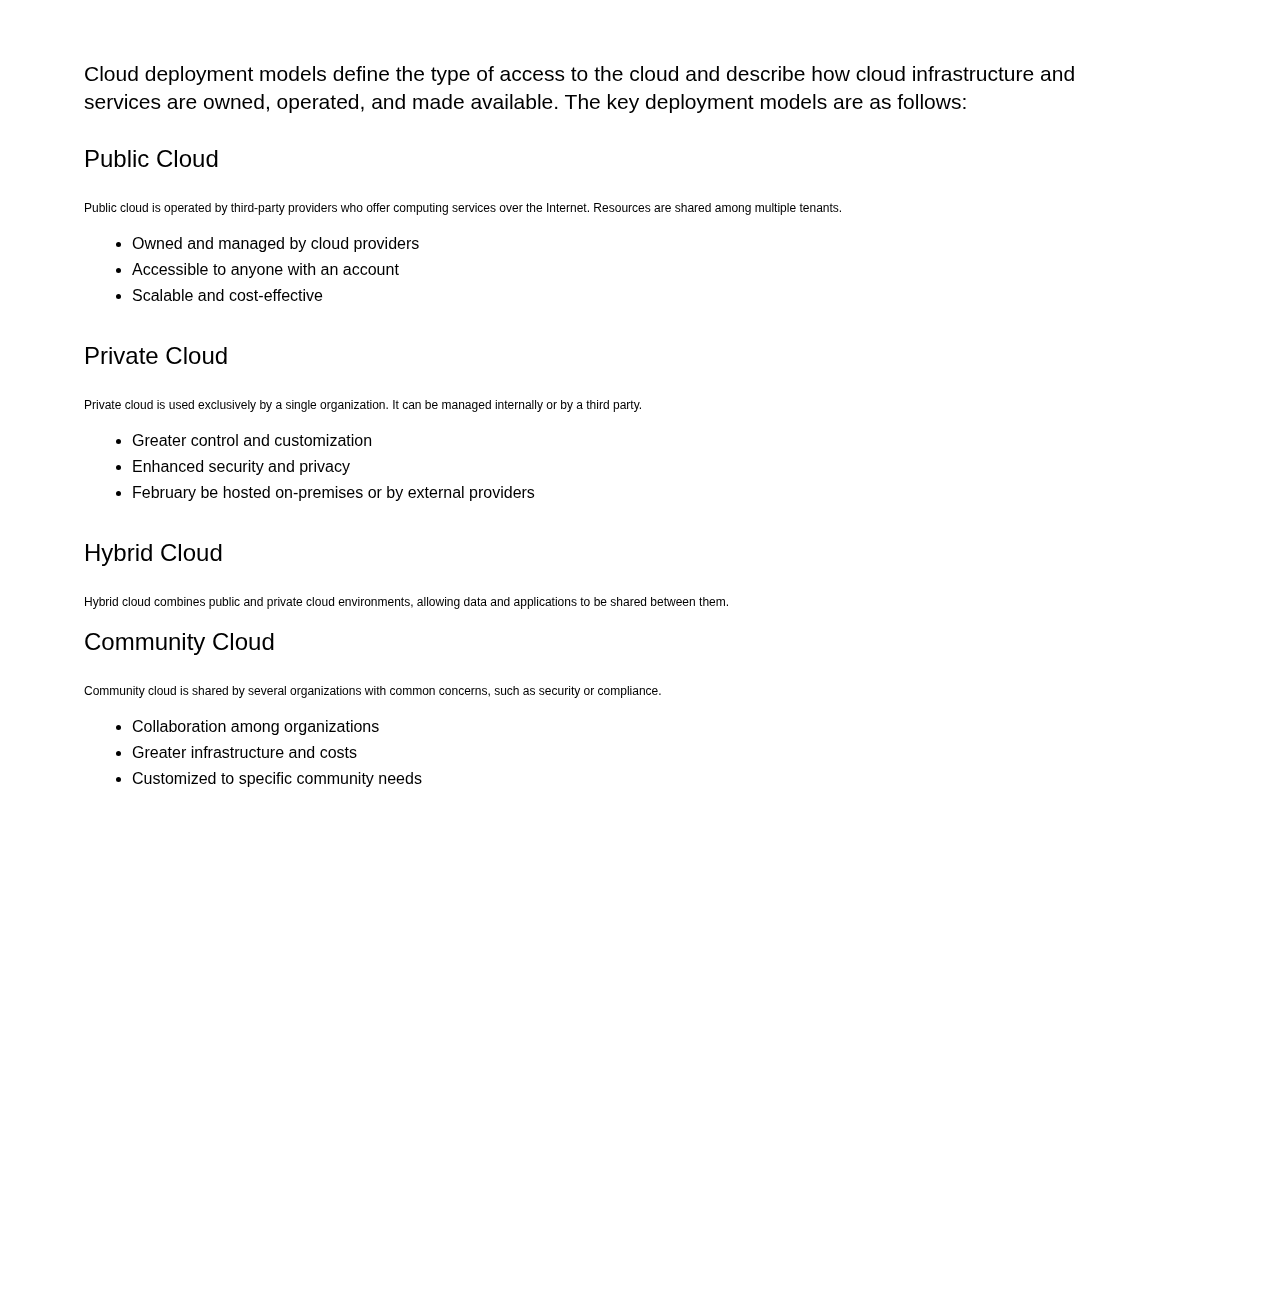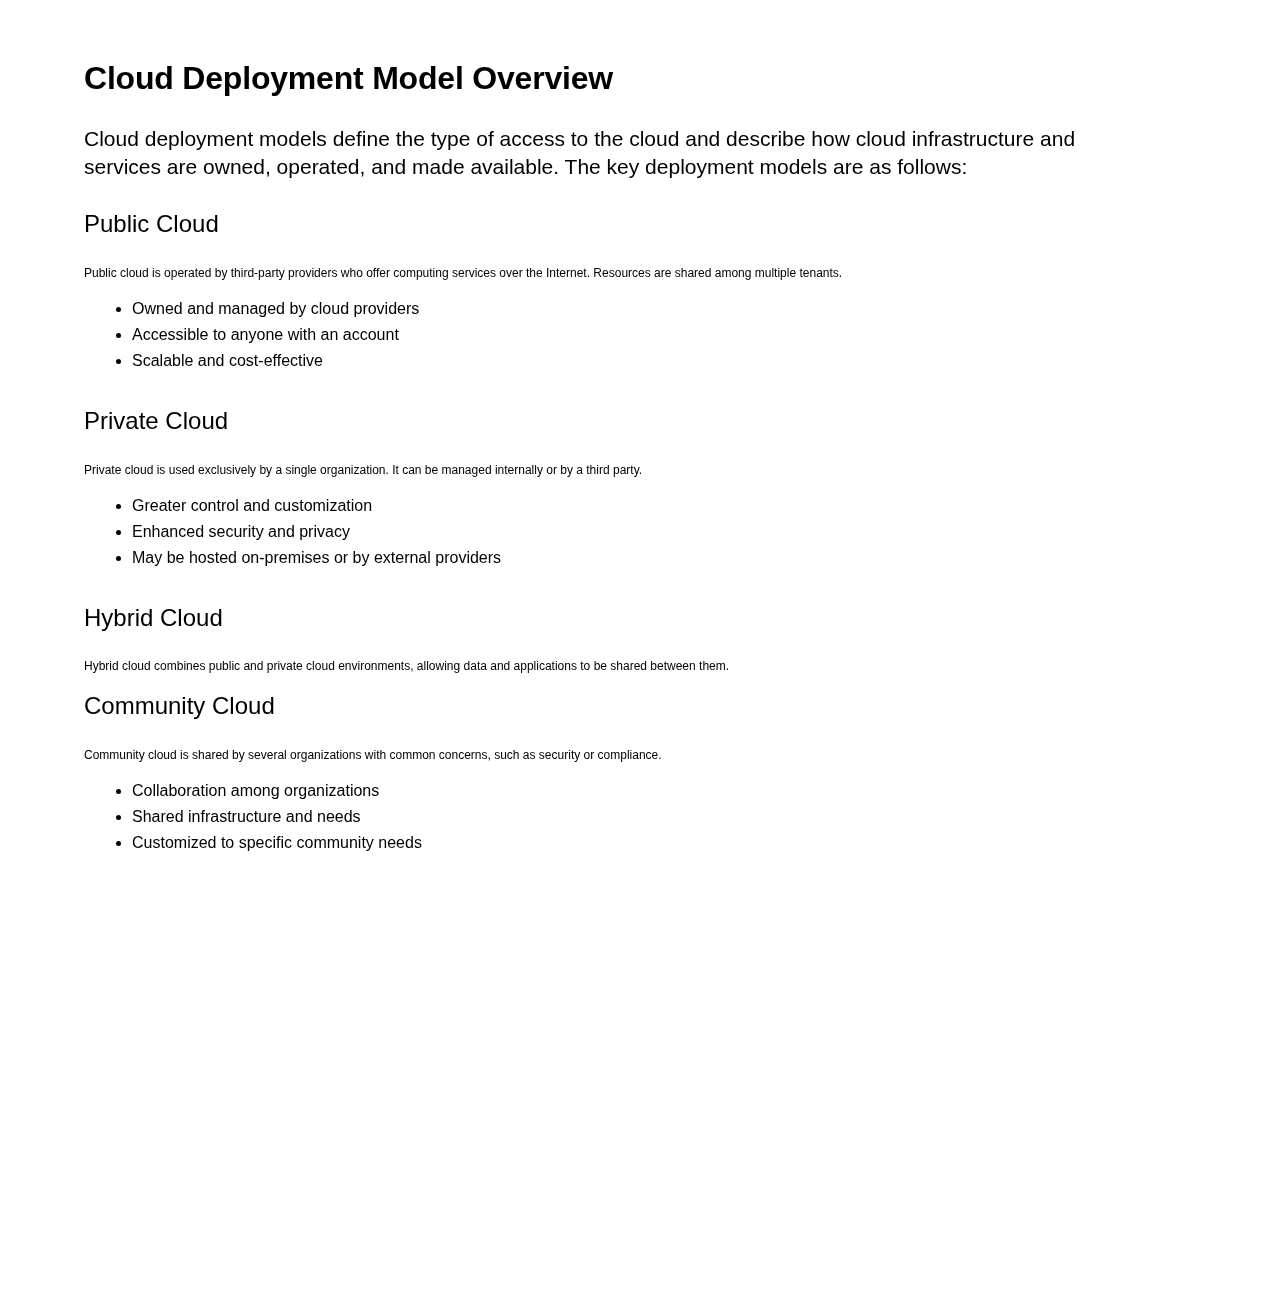--- a/index.html
+++ b/index.html
@@ -60,21 +60,20 @@
     line-height: 18px;
     margin: 8px;
     padding: 0;
   }
 </style>
 </head>
 <body>
 
 <div class="page">
 
-  <h1 class="doc-title">Cloud Deployment Model Overview</h1>
 
   <p class="intro">Cloud deployment models define the type of access to the cloud and describe how cloud infrastructure and services are owned, operated, and made available. The key deployment models are as follows:</p>
 
   <div>
 
     <section class="section">
       <h2 class="section-title">Public Cloud</h2>
       <p class="section-desc">Public cloud is operated by third-party providers who offer computing services over the Internet. Resources are shared among multiple tenants.</p>
       <ul class="bullets">
         <li>Owned and managed by cloud providers</li>
@@ -82,33 +81,33 @@
         <li>Scalable and cost-effective</li>
       </ul>
     </section>
 
     <section class="section">
       <h2 class="section-title">Private Cloud</h2>
       <p class="section-desc">Private cloud is used exclusively by a single organization. It can be managed internally or by a third party.</p>
       <ul class="bullets">
         <li>Greater control and customization</li>
         <li>Enhanced security and privacy</li>
-        <li>May be hosted on-premises or by external providers</li>
+        <li>February be hosted on-premises or by external providers</li>
       </ul>
     </section>
 
     <section class="section">
       <h2 class="section-title">Hybrid Cloud</h2>
       <p class="section-desc">Hybrid cloud combines public and private cloud environments, allowing data and applications to be shared between them.</p>
     </section>
 
     <section class="section">
       <h2 class="section-title">Community Cloud</h2>
       <p class="section-desc">Community cloud is shared by several organizations with common concerns, such as security or compliance.</p>
       <ul class="bullets">
         <li>Collaboration among organizations</li>
-        <li>Shared infrastructure and needs</li>
+        <li>Greater infrastructure and costs</li>
         <li>Customized to specific community needs</li>
       </ul>
     </section>
 
   </div>
 </div>
 
 </body></html>

